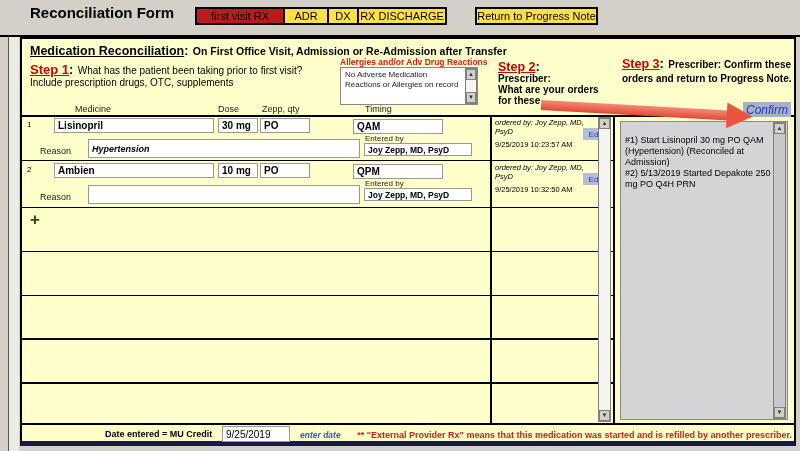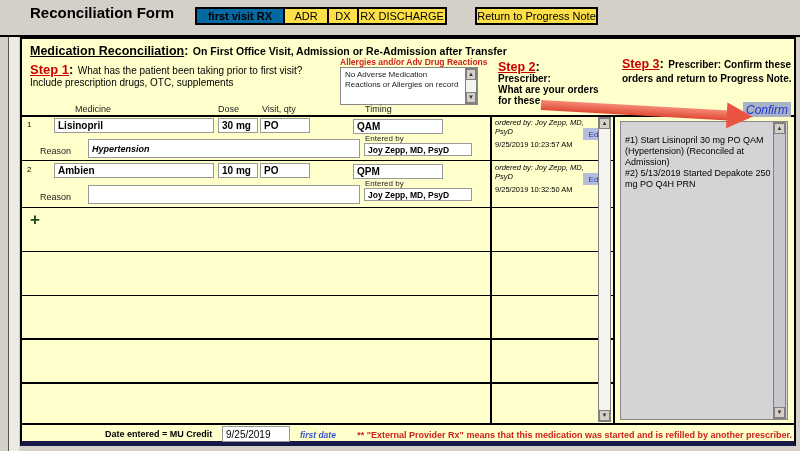--- a/index.html
+++ b/index.html
@@ -4,21 +4,21 @@
 <style>
   * { margin:0; padding:0; box-sizing:border-box; }
   html,body { width:800px; height:451px; }
   body { font-family:"Liberation Sans", sans-serif; background:#d4d0c8; }
   #screen { position:relative; width:800px; height:451px; background:#d4d0c8; overflow:hidden; }
 
   
   .app-title { position:absolute; left:30px; top:4px; font-size:15px; font-weight:bold; color:#000; }
   .tab { position:absolute; top:7px; height:18px; border:2px solid #000; background:#fde047;
          font-size:11px; display:flex; align-items:center; justify-content:center; cursor:pointer; color:#000; }
-  .tab.active { background:#0369a1; font-weight:bold;justify-content:center; }
+  .tab.active { background:#b91c1c; font-weight:normal;justify-content:center; }
   .header-line { position:absolute; left:0; top:35px; width:800px; height:2px; background:#000; }
 
   
   .left-strip { position:absolute; left:8px; top:37px; width:11px; height:414px; background:#ecebe4; border-left:1px solid #555; }
 
   
   .form-box { position:absolute; left:20px; top:37px; width:776px; height:409px; background:#ffffcc;
               border:2px solid #000; border-bottom:5px solid #191947; }
 
   .heading-label { font-size:12.5px; font-weight:bold; text-decoration:underline; color:#000; }
@@ -124,21 +124,21 @@
   </div>
 
   <div style="position:absolute; left:30px; top:62px; width:305px; line-height:13px;">
     <span class="step-label">Step 1</span><span class="step-colon">:</span>
     <span class="plain-10">What has the patient been taking prior to first visit?</span>
     <div class="plain-10" style="line-height:12px;">Include prescription drugs, OTC, supplements</div>
   </div>
 
   <div class="col-header" style="left:75px; top:104px;">Medicine</div>
   <div class="col-header" style="left:218px; top:104px;">Dose</div>
-  <div class="col-header" style="left:262px; top:104px;">Visit, qty</div>
+  <div class="col-header" style="left:262px; top:104px;">Zepp, qty</div>
   <div class="col-header" style="left:365px; top:104px;">Timing</div>
 
   <div class="table-border" style="top:115px;"></div>
   <div class="table-border" style="top:423px;"></div>
   <div class="vline" style="left:490px; top:115px; height:308px;"></div>
   <div class="vline" style="left:613px; top:115px; height:308px;"></div>
   <div class="hline" style="left:22px; top:159.5px; width:591px;"></div>
   <div class="hline" style="left:22px; top:206.5px; width:591px;"></div>
   <div class="hline" style="left:22px; top:250.5px; width:591px;"></div>
   <div class="hline" style="left:22px; top:294.5px; width:591px;"></div>
@@ -206,16 +206,16 @@
     <span>#1) Start Lisinopril 30 mg PO QAM (Hypertension) (Reconciled at Admission)
 #2) 5/13/2019 Started Depakote 250 mg PO Q4H PRN</span>
     <div class="scrollbar" style="left:152px; top:0px; height:297px; width:13px; background:#c8c8cc;">
       <div class="sb-btn"><span>▲</span></div>
       <div class="sb-btn"><span>▼</span></div>
     </div>
   </div>
 
   <div class="lbl" style="left:105px; top:429px; font-weight:bold; color:#000;">Date entered = MU Credit</div>
   <input class="inp" style="left: 222px; top: 426px; width: 68px; height: 16px; font-weight: normal;" value="9/25/2019">
-  <div class="date-hint">first date</div>
+  <div class="date-hint">enter date</div>
   <div class="footer-note">** "External Provider Rx" means that this medication was started and is refilled by another prescriber.</div>
 
 </div>
 
 </body></html>

